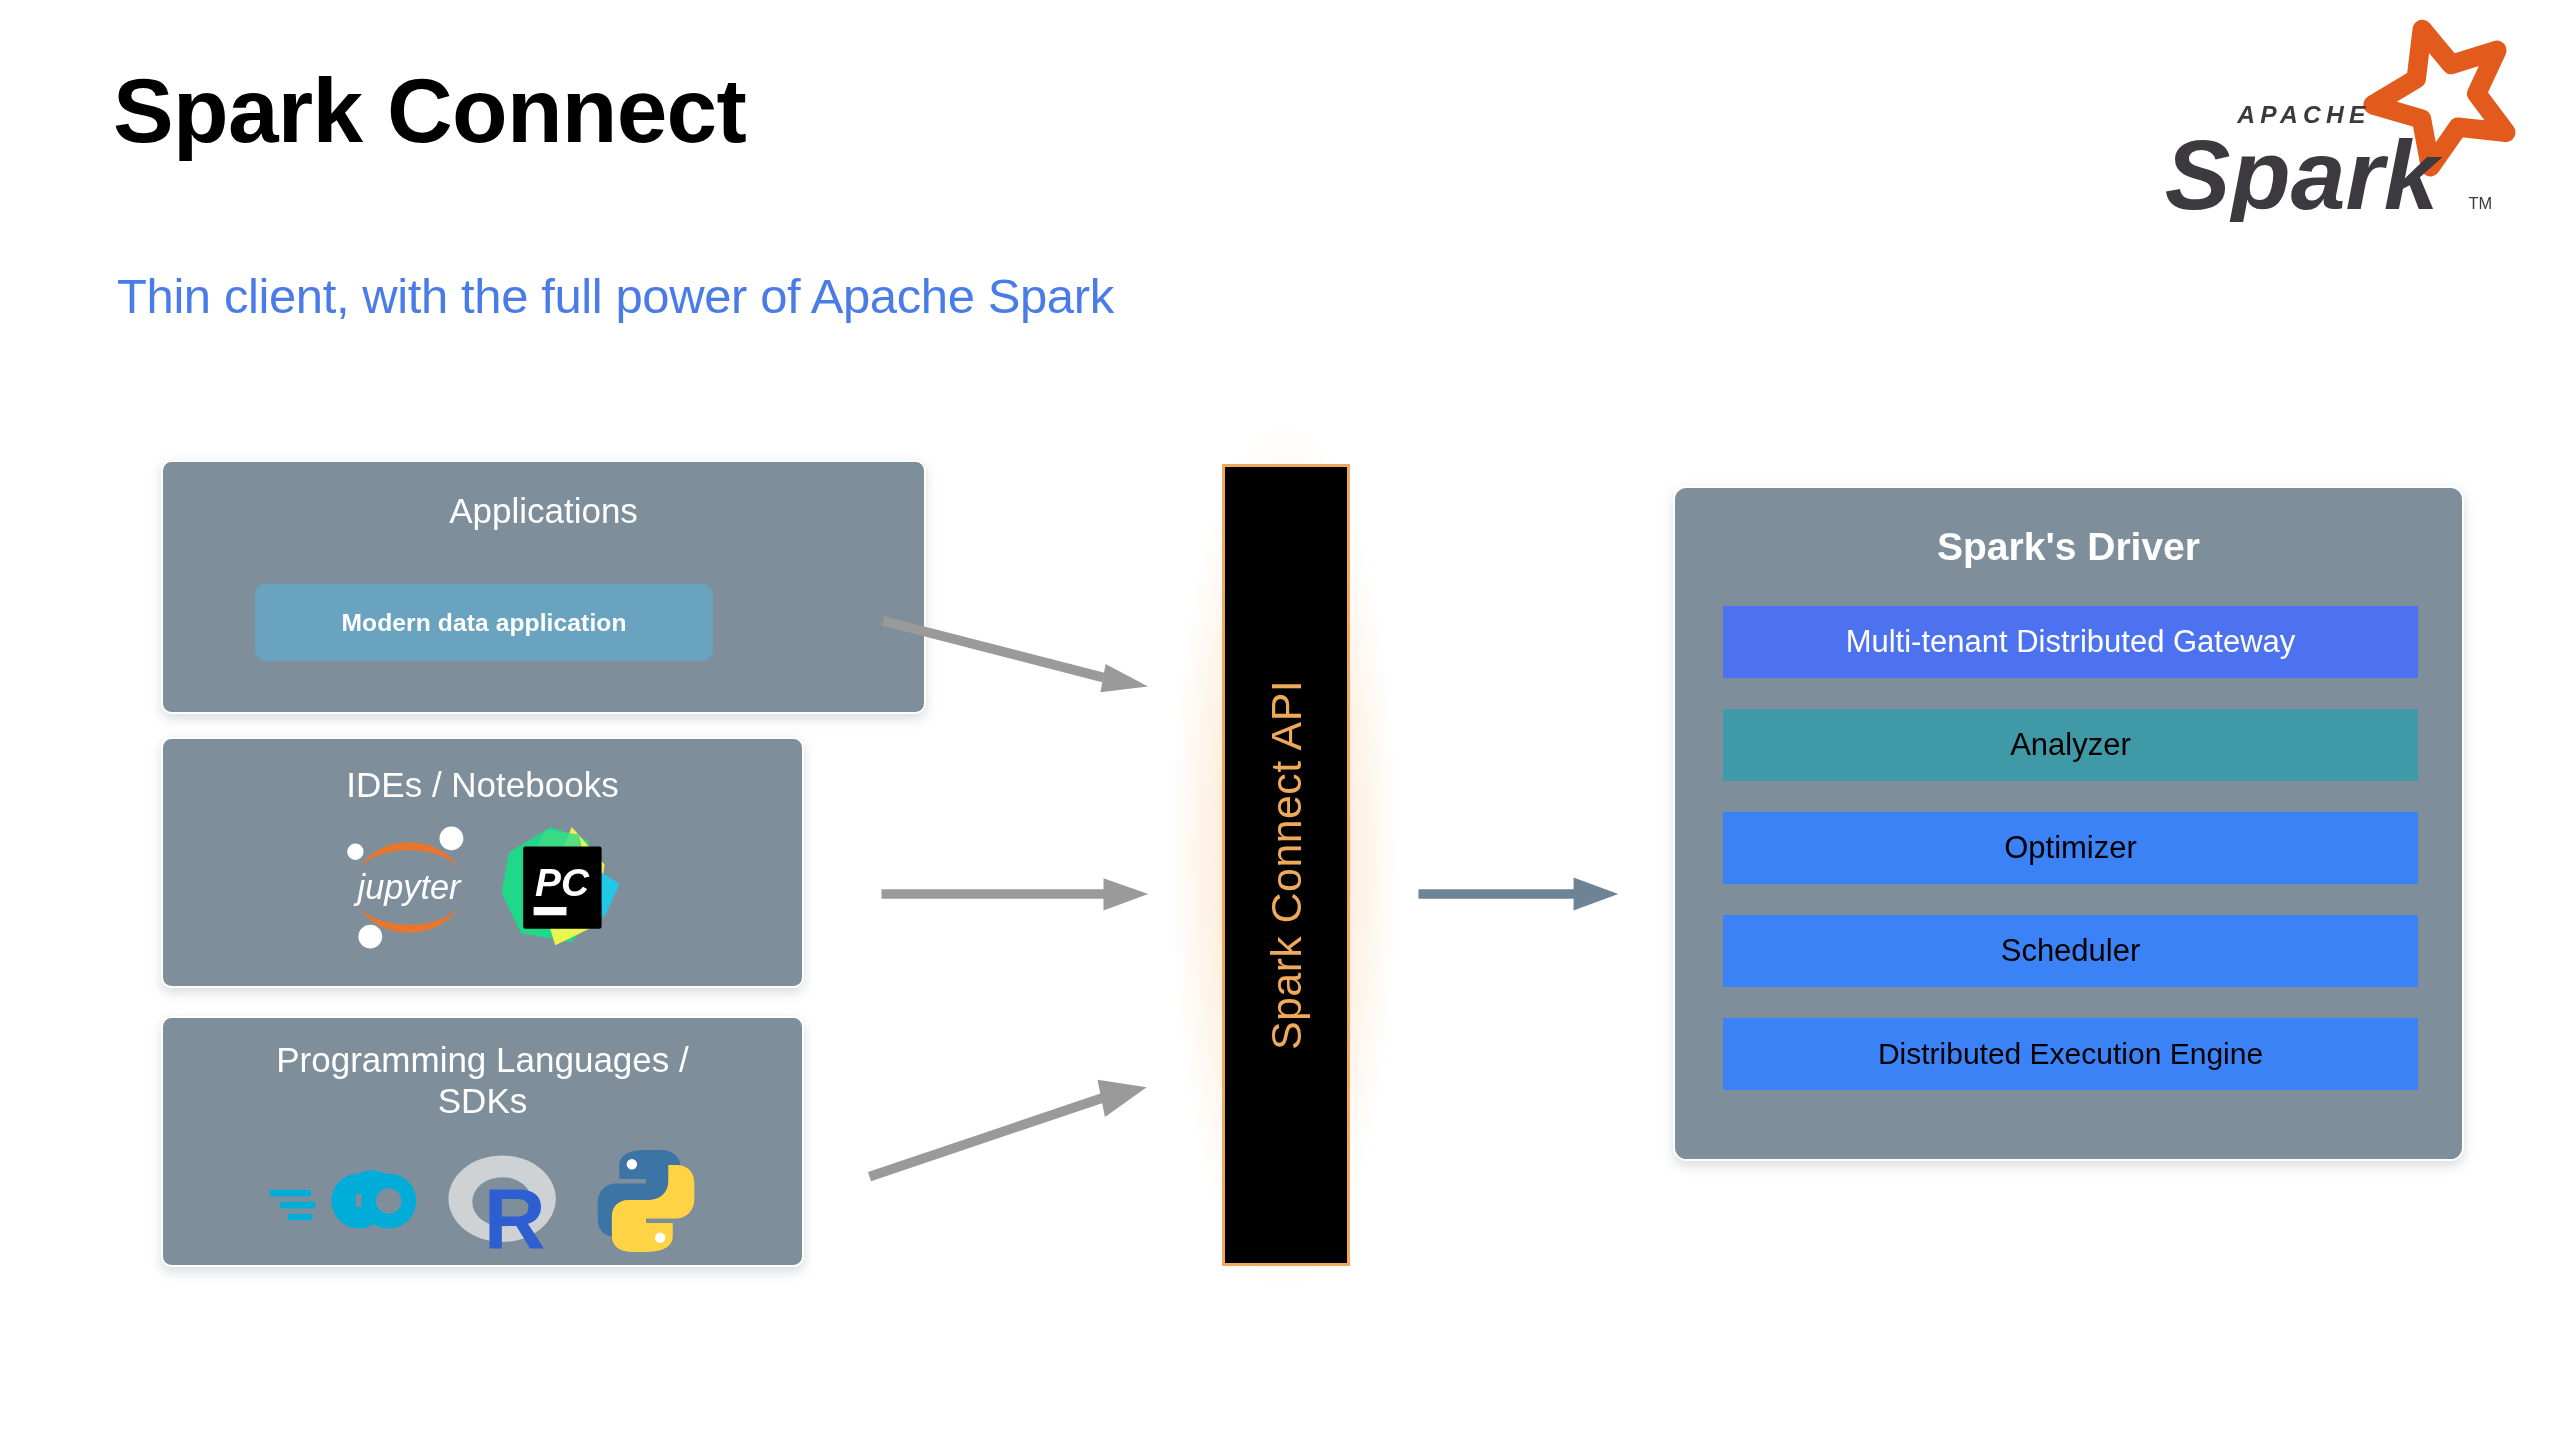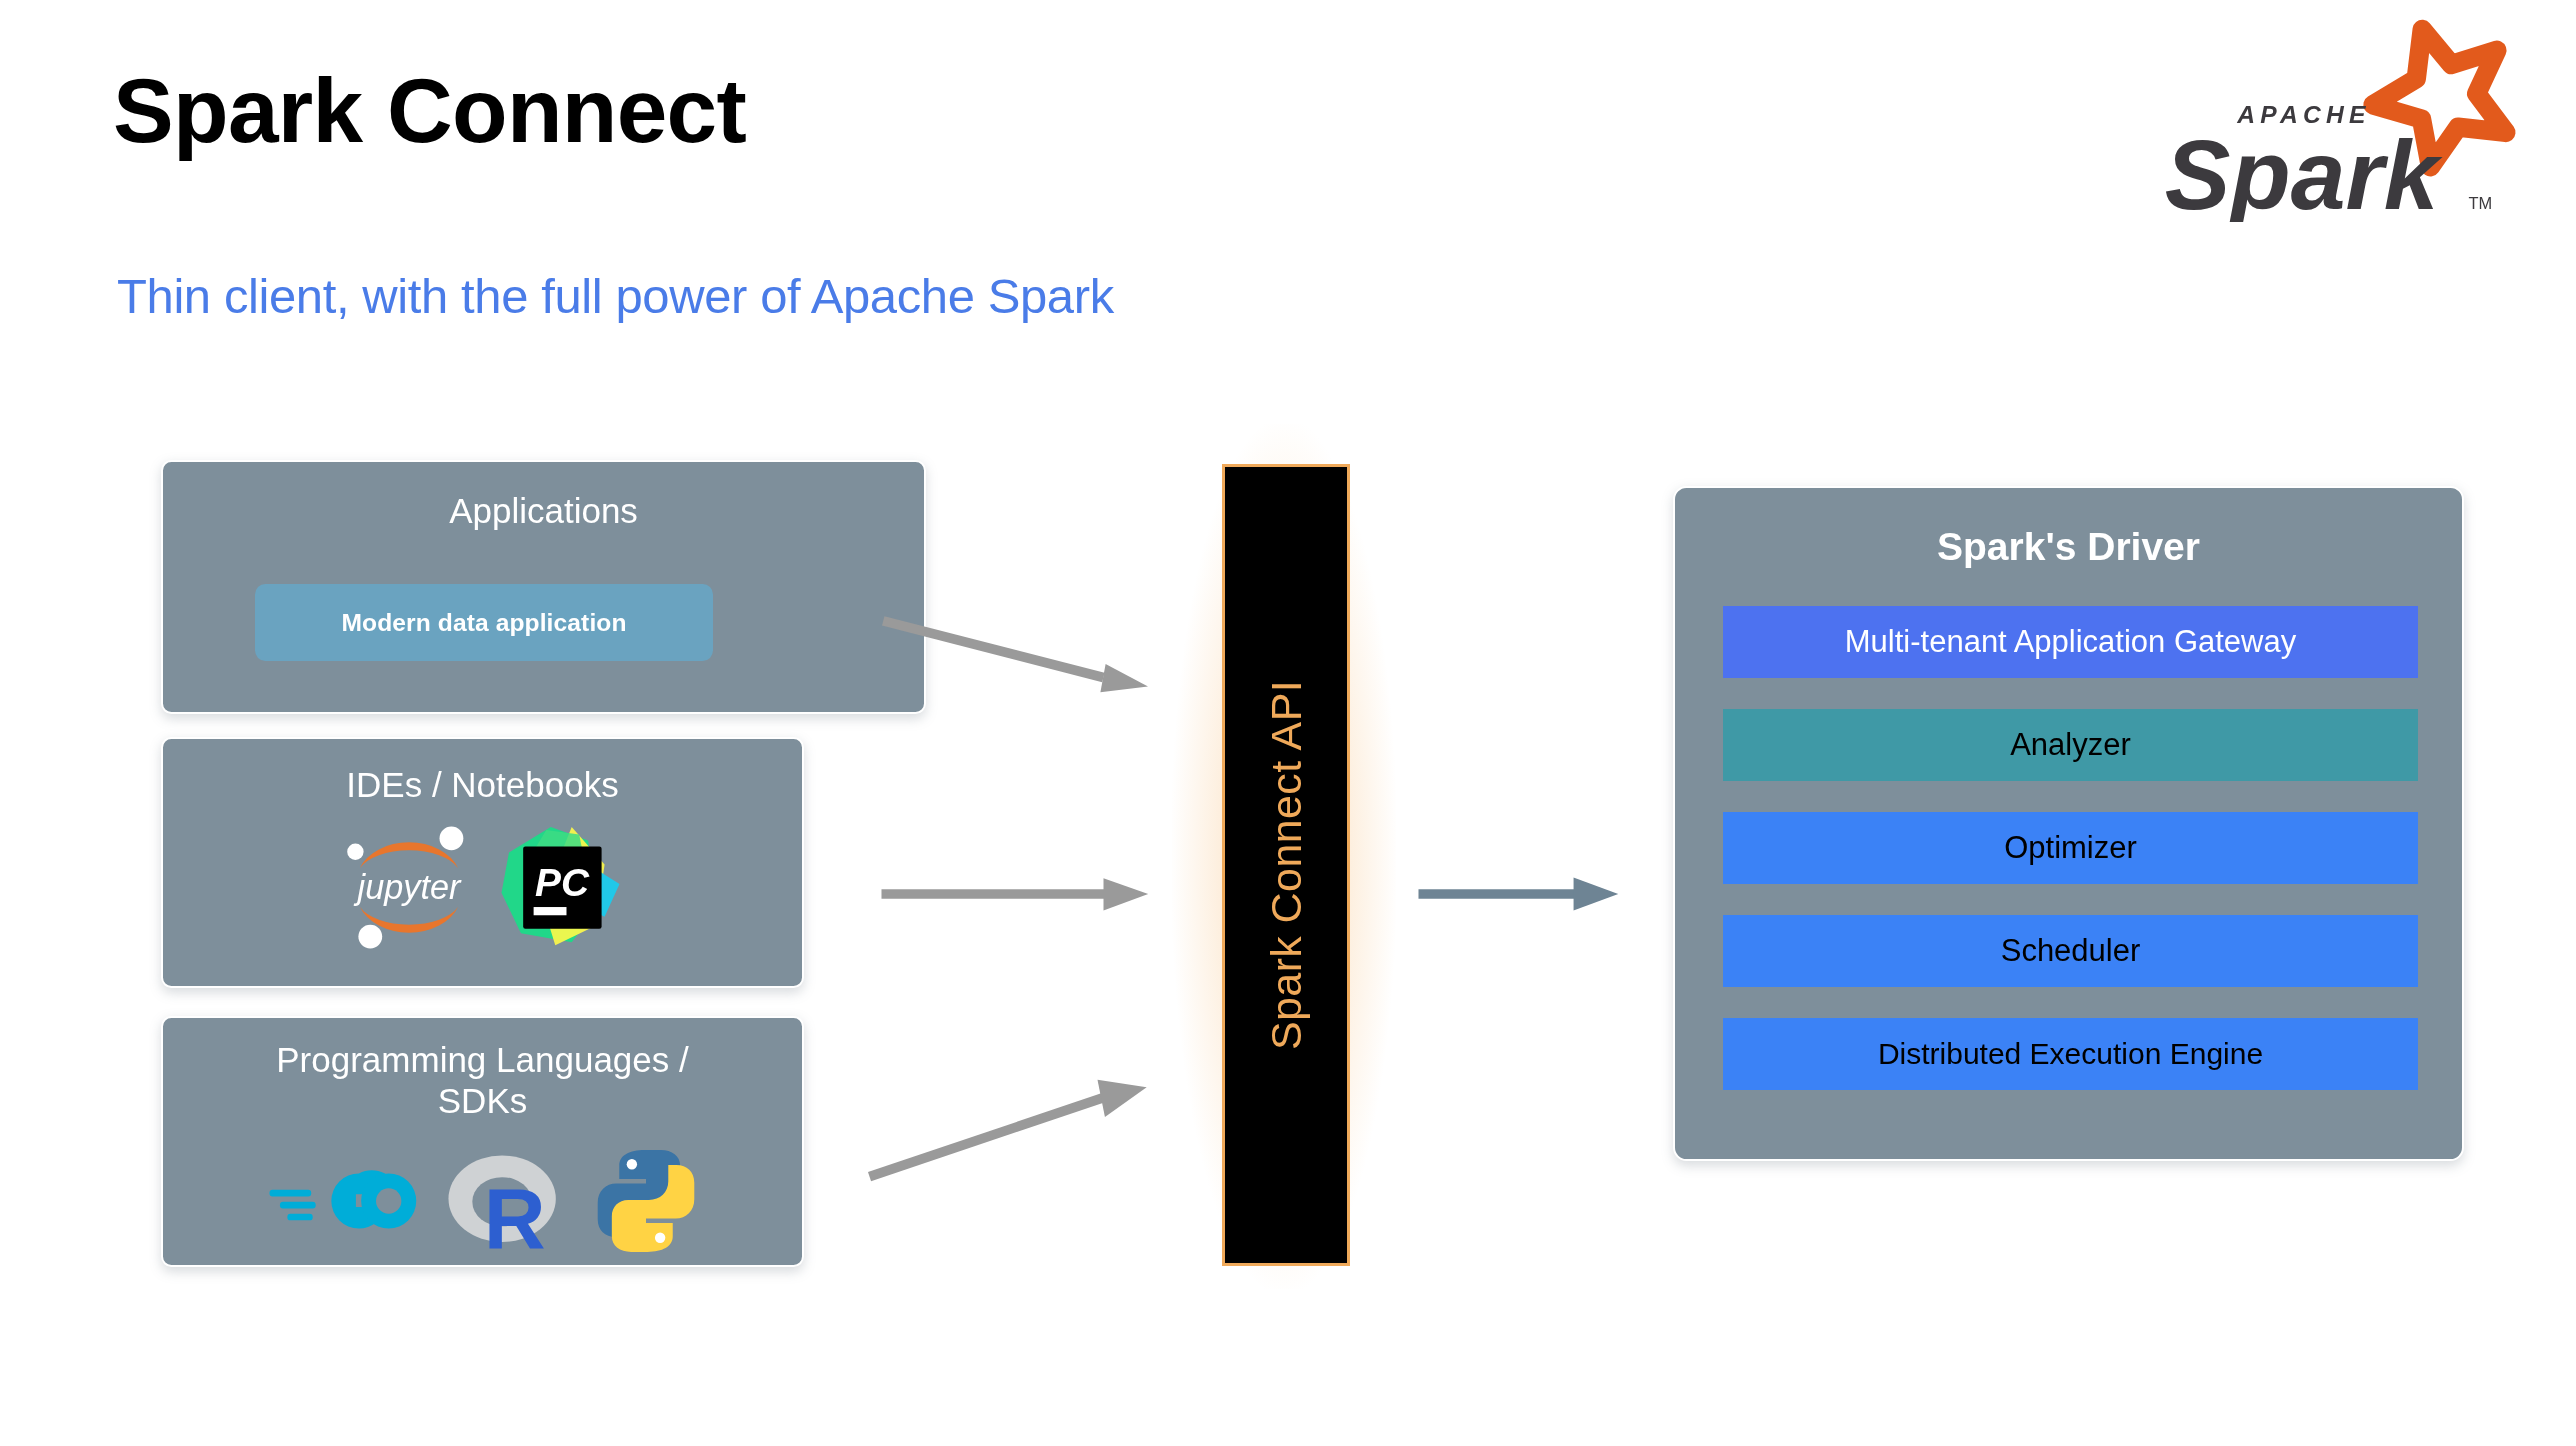--- a/index.html
+++ b/index.html
@@ -324,20 +324,20 @@
 </svg>
 
 <div id="api-bar-glow"></div>
 <div id="api-bar">
   <div id="api-bar-label">Spark Connect API</div>
 </div>
 
 <div class="card" id="card-driver">
   <div class="card-title" id="driver-title">Spark's Driver</div>
   <div id="driver-rows">
-    <div class="driver-row gateway">Multi-tenant Application Gateway</div>
+    <div class="driver-row gateway">Multi-tenant Distributed Gateway</div>
     <div class="driver-row analyzer">Analyzer</div>
     <div class="driver-row orange">Optimizer</div>
     <div class="driver-row orange">Scheduler</div>
     <div class="driver-row orange small">Distributed Execution Engine</div>
   </div>
 </div>
 
 
 </body></html>

